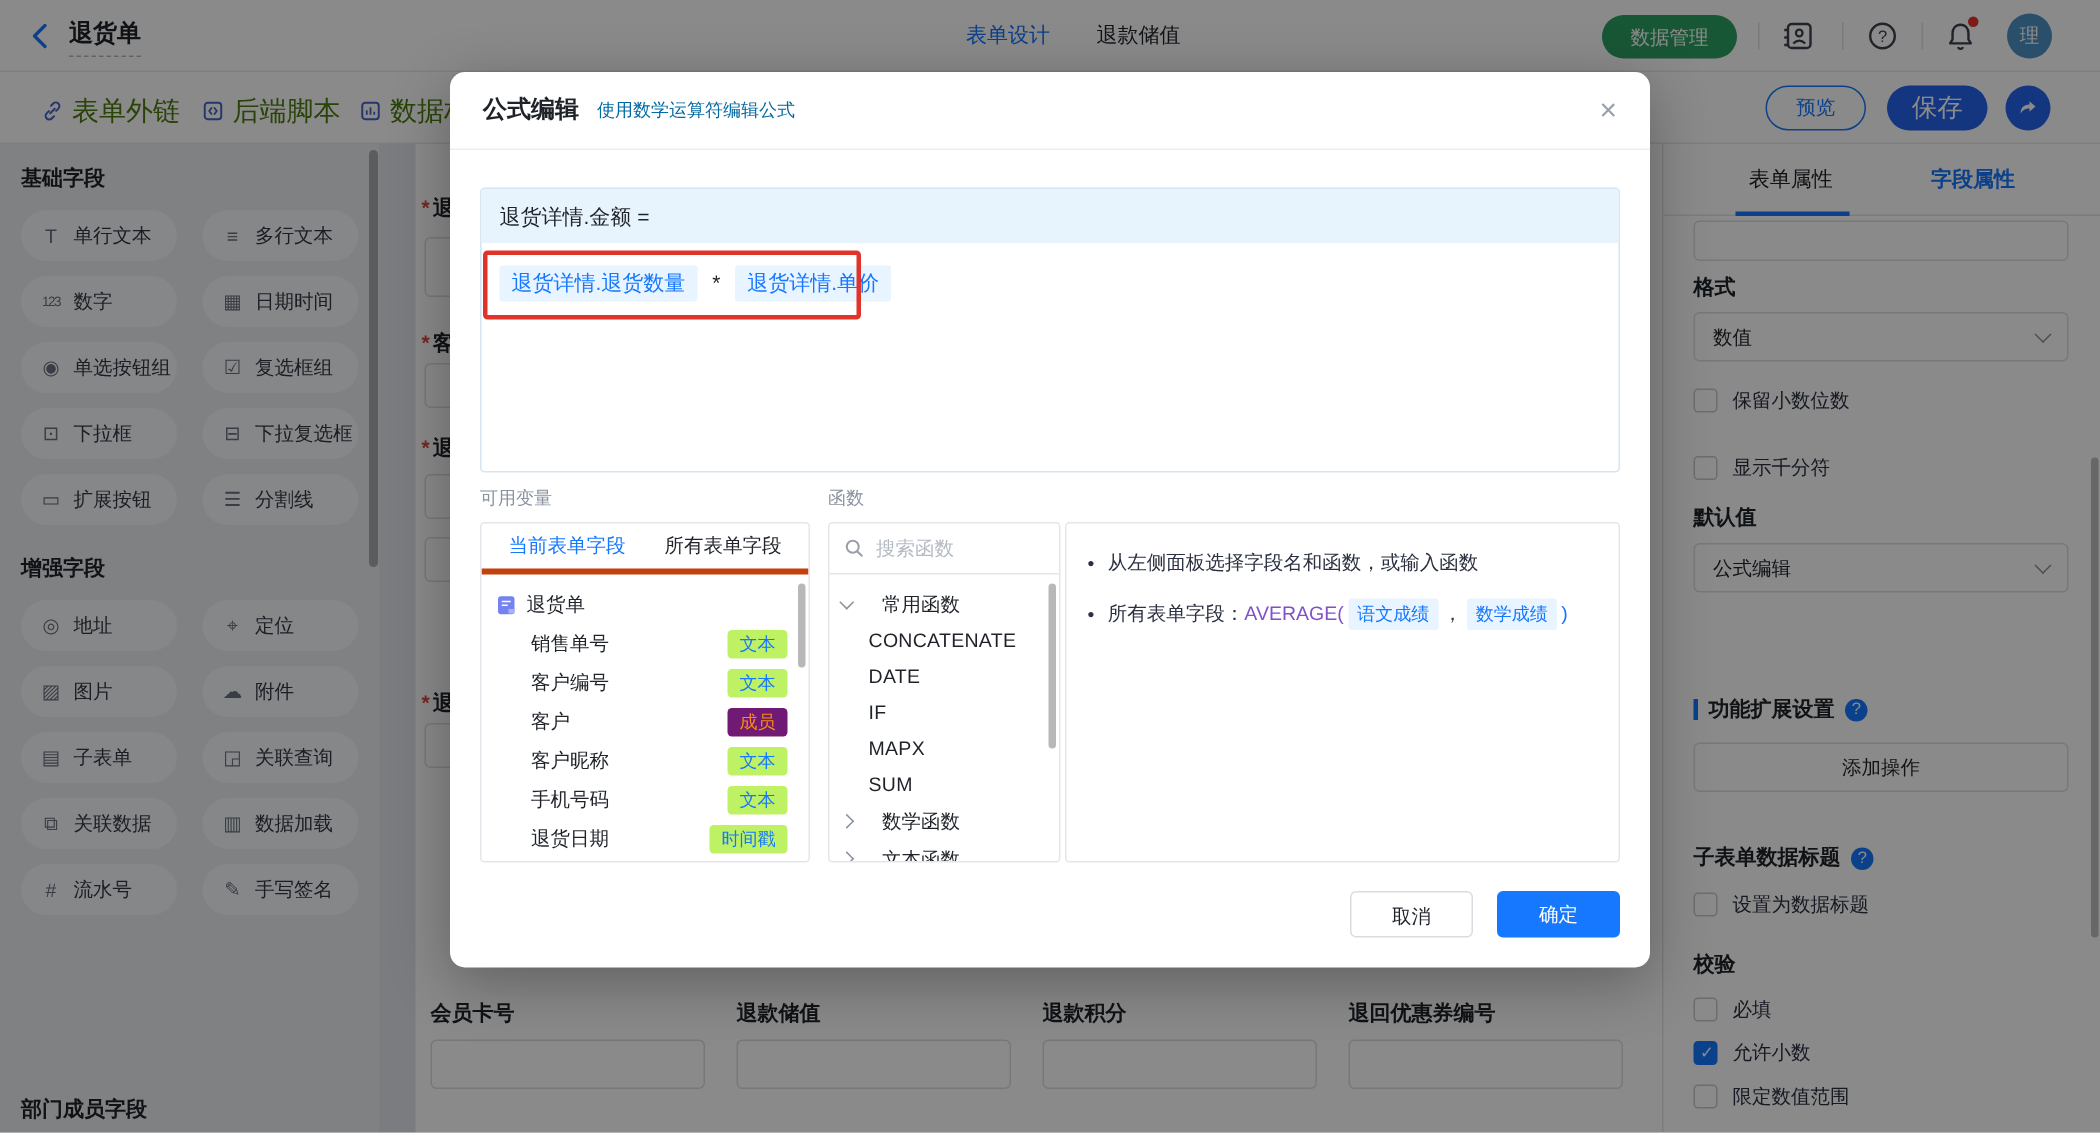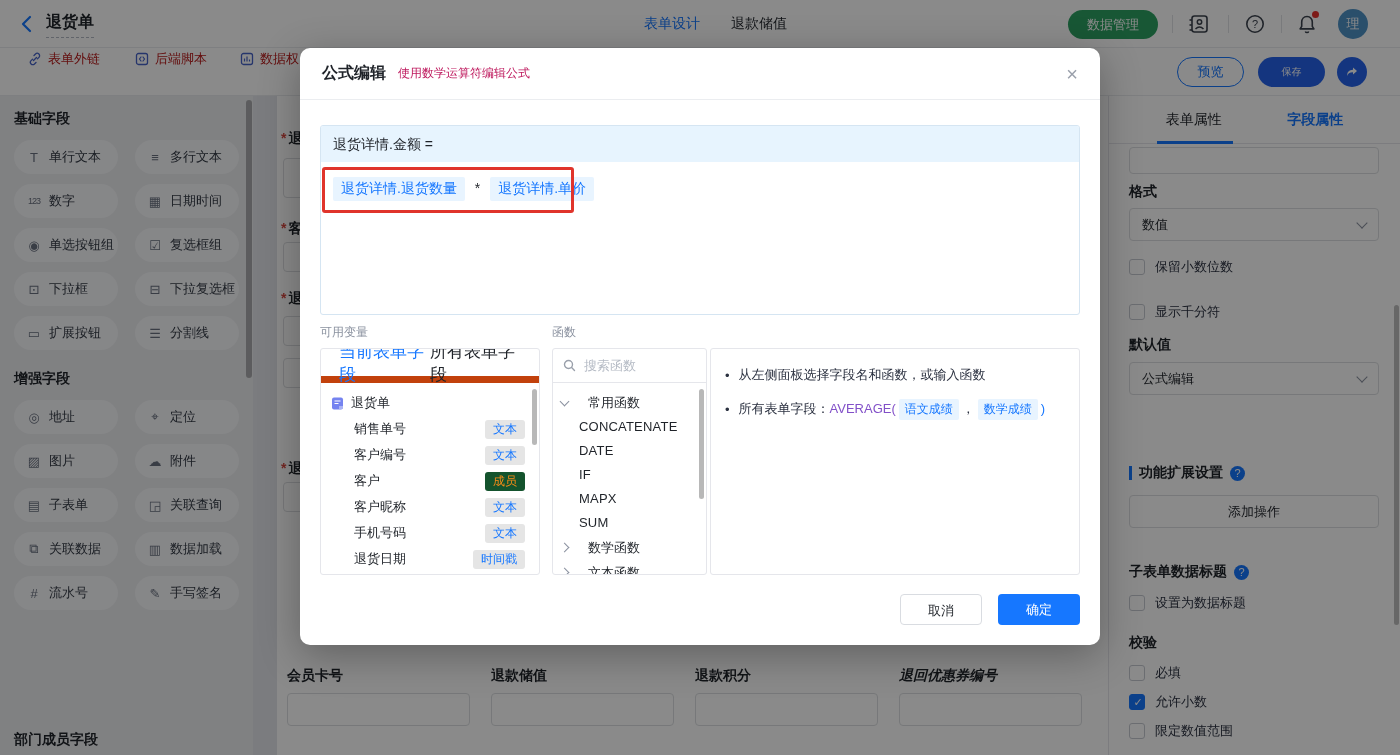--- a/index.html
+++ b/index.html
@@ -13,23 +13,23 @@
   .top-tab { position:absolute; top:15px; font-size:14px; }
   .top-tab.active { color:#1677ff; }
   .pill-green { position:absolute; left:1068px; top:10px; width:90px; height:29px; border-radius:15px; background:#2da263; color:#fff; font-size:13px; text-align:center; line-height:29px; }
   .tdiv { position:absolute; top:15px; width:1px; height:18px; background:#dfe1e6; }
   .ticon { position:absolute; top:13px; width:22px; height:22px; }
   .bell-dot { position:absolute; right:-1px; top:-2px; width:7px; height:7px; border-radius:50%; background:#e8322e; }
   .avatar { position:absolute; left:1338px; top:9px; width:30px; height:30px; border-radius:50%; background:#4e92c6; color:#fff; font-size:13px; text-align:center; line-height:30px; }
 
   
   .toolbar { position:absolute; left:0; top:48px; width:1400px; height:48px; background:#fff; border-bottom:1px solid #e9eaee; z-index:1; }
-  .tlink { position:absolute; top:2px; display:flex; align-items:center; gap:6px; color:#b91c1c; font-size:13px; white-space:nowrap; }
+  .tlink { position:absolute; top:14px; display:flex; align-items:center; gap:6px; color:#4d7c0f; font-size:18px; white-space:nowrap; }
   .btn-preview { position:absolute; left:1177px; top:9px; width:67px; height:30px; border:1px solid #1677ff; color:#1677ff; border-radius:15px; background:#fff; font-size:13px; text-align:center; line-height:28px; }
-  .btn-save { position:absolute; left:1258px; top:9px; width:67px; height:30px; background:#2563eb; color:#fff; border-radius:15px; font-size:10px; text-align:center; line-height:30px; }
+  .btn-save { position:absolute; left:1258px; top:9px; width:67px; height:30px; background:#2563eb; color:#fff; border-radius:15px; font-size:17px; text-align:center; line-height:30px; }
   .btn-share { position:absolute; left:1337px; top:9px; width:30px; height:30px; background:#2563eb; border-radius:50%; display:flex; align-items:center; justify-content:center; }
 
   
   .lsb { position:absolute; left:0; top:96px; width:253px; height:659px; background:#eceef1; z-index:1; overflow:hidden; }
   .sec { position:absolute; left:0; width:253px; }
   .sec-title { margin-left:14px; font-weight:bold; font-size:14px; color:#1f2329; }
   .sec-grid { display:grid; grid-template-columns:104px 104px; column-gap:17px; row-gap:10px; padding:12px 14px 0; }
   .fld-btn { height:34px; background:#f8f9fb; border-radius:17px; display:flex; align-items:center; padding-left:12px; gap:7px; font-size:13px; color:#333a45; white-space:nowrap; overflow:hidden; }
   .fld-ic { color:#697180; font-size:13px; width:16px; text-align:center; flex:0 0 16px; }
   .fld-ic.small { font-size:9px; letter-spacing:-1px; }
@@ -65,39 +65,39 @@
   .fx { font-style:italic; font-family:"Liberation Serif","DejaVu Serif",serif; color:#555b66; }
   .rsb-thumb { position:absolute; right:1px; top:209px; width:5px; height:320px; background:rgba(0,0,0,.25); border-radius:3px; }
 
   
   .overlay { position:absolute; left:0; top:0; width:1400px; height:755px; background:rgba(0,0,0,.46); z-index:5; }
 
   
   .modal { position:absolute; left:300px; top:48px; width:800px; height:597px; background:#fff; border-radius:10px; z-index:10; box-shadow:0 10px 40px rgba(0,0,0,.3); }
   .m-header { height:52px; border-bottom:1px solid #ebedf0; display:flex; align-items:center; padding:0 22px; }
   .m-title { font-size:16px; font-weight:bold; color:#1f2329; }
-  .m-sub { font-size:12px; color:#be185d; margin-left:12px; }
+  .m-sub { font-size:12px; color:#0369a1; margin-left:12px; }
   .m-close { margin-left:auto; font-size:20px; color:#9aa0ab; line-height:1; cursor:pointer; }
   .fbox { position:absolute; left:20px; top:77px; width:760px; height:190px; border:1px solid #d5e5f2; border-radius:3px; overflow:hidden; background:#fff; }
   .fbox-h { height:36px; background:#e7f4fe; line-height:36px; padding:0 12px; font-size:14px; color:#1f2329; }
   .fbox-b { padding:15px 12px; }
   .chip { display:inline-block; background:#e8f4ff; color:#1677ff; padding:3px 8px; border-radius:2px; font-size:14px; }
   .fop { margin:0 6px; color:#1f2329; }
   .redbox { position:absolute; left:22px; top:119px; width:252px; height:46px; border:3px solid #e0342b; border-radius:3px; pointer-events:none; }
   .grp-label { position:absolute; top:276px; font-size:12px; color:#8a919f; }
   .mpanel { position:absolute; top:300px; height:227px; border:1px solid #e5e6eb; border-radius:3px; background:#fff; overflow:hidden; }
   .vars { left:20px; width:220px; }
-  .vtabs { height:34px; border-bottom:7px solid #c2410c; display:flex; align-items:center; justify-content:space-between; padding:0 18px; font-size:17px; }
+  .vtabs { height:34px; border-bottom:4px solid #c2410c; display:flex; align-items:center; justify-content:space-between; padding:0 18px; font-size:13px; }
   .vtab.active { color:#1677ff; }
   .vtree { padding-top:7px; }
   .vroot { height:26px; display:flex; align-items:center; gap:7px; padding:0 10px; font-size:13px; color:#1f2329; }
   .vrow { height:26px; display:flex; align-items:center; justify-content:space-between; padding:0 14px 0 33px; font-size:13px; color:#1f2329; }
   .badge { font-size:12px; padding:1px 8px; border-radius:3px; }
-  .badge.b { color:#1677ff; background:#e5e5e5; }
-  .badge.o { color:#fa8c16; background:#14532d; }
+  .badge.b { color:#1677ff; background:#bef264; }
+  .badge.o { color:#fa8c16; background:#701a75; }
   .pthumb { position:absolute; right:2px; width:5px; background:rgba(0,0,0,.28); border-radius:3px; }
   .fns { left:252px; width:155px; }
   .fsearch { height:34px; border-bottom:1px solid #e5e6eb; display:flex; align-items:center; gap:8px; padding:0 10px; }
   .fsearch .ph { font-size:13px; color:#b4bac4; }
   .flist { padding-top:7px; font-size:13px; color:#1f2329; }
   .fgroup { height:25px; display:flex; align-items:center; gap:20px; padding:0 8px; }
   .caret { width:7px; height:7px; border-right:1.5px solid #8a919f; border-bottom:1.5px solid #8a919f; flex:0 0 7px; }
   .caret.down { transform:rotate(45deg); margin-top:-3px; }
   .caret.right { transform:rotate(-45deg); }
   .fitem { height:24px; line-height:24px; padding-left:26px; letter-spacing:.2px; }
@@ -300,21 +300,21 @@
   <div class="pinput" style="left:30px; top:262px; height:30px;"></div>
   <div class="pfrag" style="left:28px; top:364px;"><span class="pstar">*</span><span>退</span></div>
   <div class="pinput" style="left:30px; top:386px; height:30px;"></div>
 
   <div class="cfield-label" style="left:34px; top:571px;">会员卡号</div>
   <div class="cfield-input" style="left:34px; top:597px;"></div>
   <div class="cfield-label" style="left:238px; top:571px;">退款储值</div>
   <div class="cfield-input" style="left:238px; top:597px;"></div>
   <div class="cfield-label" style="left:442px; top:571px;">退款积分</div>
   <div class="cfield-input" style="left:442px; top:597px;"></div>
-  <div class="cfield-label" style="left:646px; top:571px;font-style:italic;">退回优惠券编号</div>
+  <div class="cfield-label" style="left:646px; top:571px;">退回优惠券编号</div>
   <div class="cfield-input" style="left:646px; top:597px;"></div>
 </div>
 
 <div class="rsb">
   <div class="rsb-tabs">
     <div class="rsb-tab">表单属性</div>
     <div class="rsb-tab active">字段属性</div>
   </div>
   <div class="rsb-underline"></div>
   <div class="rsb-input"></div>

